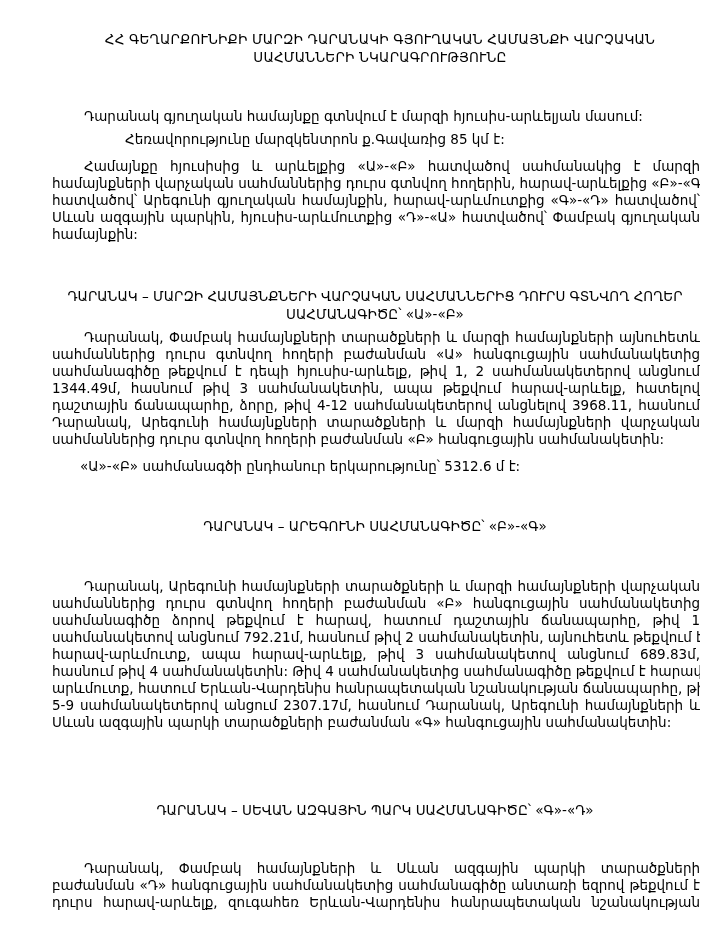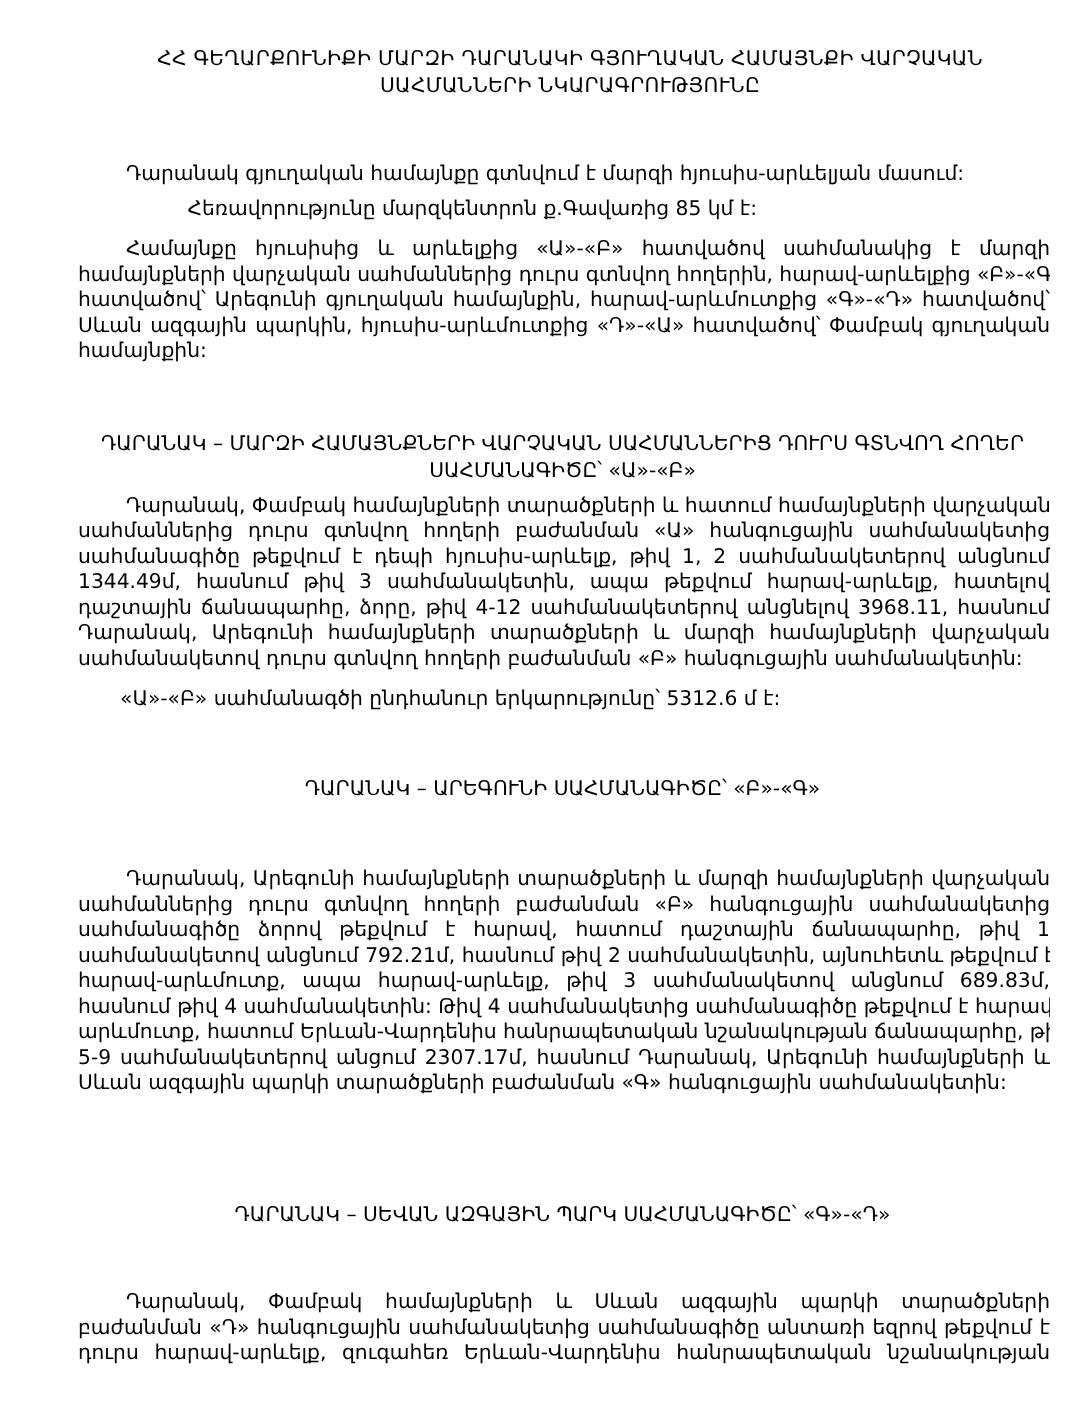--- a/index.html
+++ b/index.html
@@ -66,27 +66,27 @@
   <div class="line indent" style="top:108px;">Դարանակ գյուղական համայնքը  գտնվում է մարզի հյուսիս-արևելյան մասում:</div>
   <div class="line indent" style="top:131px;margin-left:41px;">Հեռավորությունը մարզկենտրոն ք.Գավառից  85  կմ  է:</div>
   <div class="line indent justify" style="top:158px;">Համայնքը հյուսիսից    և արևելքից «Ա»-«Բ» հատվածով սահմանակից է մարզի</div>
   <div class="line justify" style="top:175px;">համայնքների վարչական սահմաններից դուրս գտնվող հողերին, հարավ-արևելքից «Բ»-«Գ»</div>
   <div class="line justify" style="top:192px;">հատվածով՝ Արեգունի գյուղական համայնքին, հարավ-արևմուտքից «Գ»-«Դ» հատվածով՝</div>
   <div class="line justify" style="top:209px;">Սևան ազգային պարկին, հյուսիս-արևմուտքից «Դ»-«Ա» հատվածով՝ Փամբակ գյուղական</div>
   <div class="line" style="top:226px;">համայնքին:</div>
 
   <div class="heading" style="top:287px;">ԴԱՐԱՆԱԿ  – ՄԱՐԶԻ ՀԱՄԱՅՆՔՆԵՐԻ ՎԱՐՉԱԿԱՆ ՍԱՀՄԱՆՆԵՐԻՑ ԴՈՒՐՍ ԳՏՆՎՈՂ ՀՈՂԵՐ</div>
   <div class="heading" style="top:305px;">ՍԱՀՄԱՆԱԳԻԾԸ՝ «Ա»-«Բ»</div>
-  <div class="line indent justify" style="top:329px;">Դարանակ, Փամբակ համայնքների տարածքների և հատում համայնքների վարչական</div>
+  <div class="line indent justify" style="top:329px;">Դարանակ, Փամբակ համայնքների տարածքների և մարզի համայնքների այնուհետև</div>
   <div class="line justify" style="top:346px;">սահմաններից դուրս գտնվող հողերի բաժանման «Ա» հանգուցային սահմանակետից</div>
   <div class="line justify" style="top:363px;">սահմանագիծը թեքվում է դեպի հյուսիս-արևելք, թիվ 1, 2 սահմանակետերով անցնում</div>
   <div class="line justify" style="top:380px;">1344.49մ, հասնում թիվ 3 սահմանակետին, ապա թեքվում հարավ-արևելք, հատելով</div>
   <div class="line justify" style="top:397px;">դաշտային ճանապարհը, ձորը, թիվ 4-12 սահմանակետերով անցնելով 3968.11, հասնում</div>
   <div class="line justify" style="top:414px;">Դարանակ, Արեգունի համայնքների տարածքների և մարզի համայնքների վարչական</div>
-  <div class="line" style="top:431px;">սահմանակետով դուրս գտնվող հողերի բաժանման «Բ» հանգուցային սահմանակետին:</div>
+  <div class="line" style="top:431px;">սահմաններից դուրս գտնվող հողերի բաժանման «Բ» հանգուցային սահմանակետին:</div>
   <div class="line ind2" style="top:458px;">«Ա»-«Բ» սահմանագծի ընդհանուր երկարությունը՝  5312.6 մ է:</div>
 
   <div class="heading" style="top:517px;">ԴԱՐԱՆԱԿ  – ԱՐԵԳՈՒՆԻ ՍԱՀՄԱՆԱԳԻԾԸ՝  «Բ»-«Գ»</div>
   <div class="line indent justify" style="top:578px;">Դարանակ, Արեգունի համայնքների տարածքների և մարզի համայնքների վարչական</div>
   <div class="line justify" style="top:595px;">սահմաններից դուրս գտնվող հողերի բաժանման «Բ»  հանգուցային սահմանակետից</div>
   <div class="line justify" style="top:612px;">սահմանագիծը ձորով թեքվում է հարավ, հատում դաշտային ճանապարհը, թիվ 1</div>
   <div class="line justify" style="top:629px;">սահմանակետով անցնում 792.21մ, հասնում թիվ 2 սահմանակետին, այնուհետև թեքվում է</div>
   <div class="line justify" style="top:646px;">հարավ-արևմուտք, ապա հարավ-արևելք, թիվ 3 սահմանակետով անցնում 689.83մ,</div>
   <div class="line justify" style="top:663px;">հասնում թիվ 4 սահմանակետին: Թիվ 4 սահմանակետից սահմանագիծը թեքվում է հարավ-</div>
   <div class="line justify" style="top:680px;">արևմուտք, հատում Երևան-Վարդենիս հանրապետական նշանակության ճանապարհը, թիվ</div>

